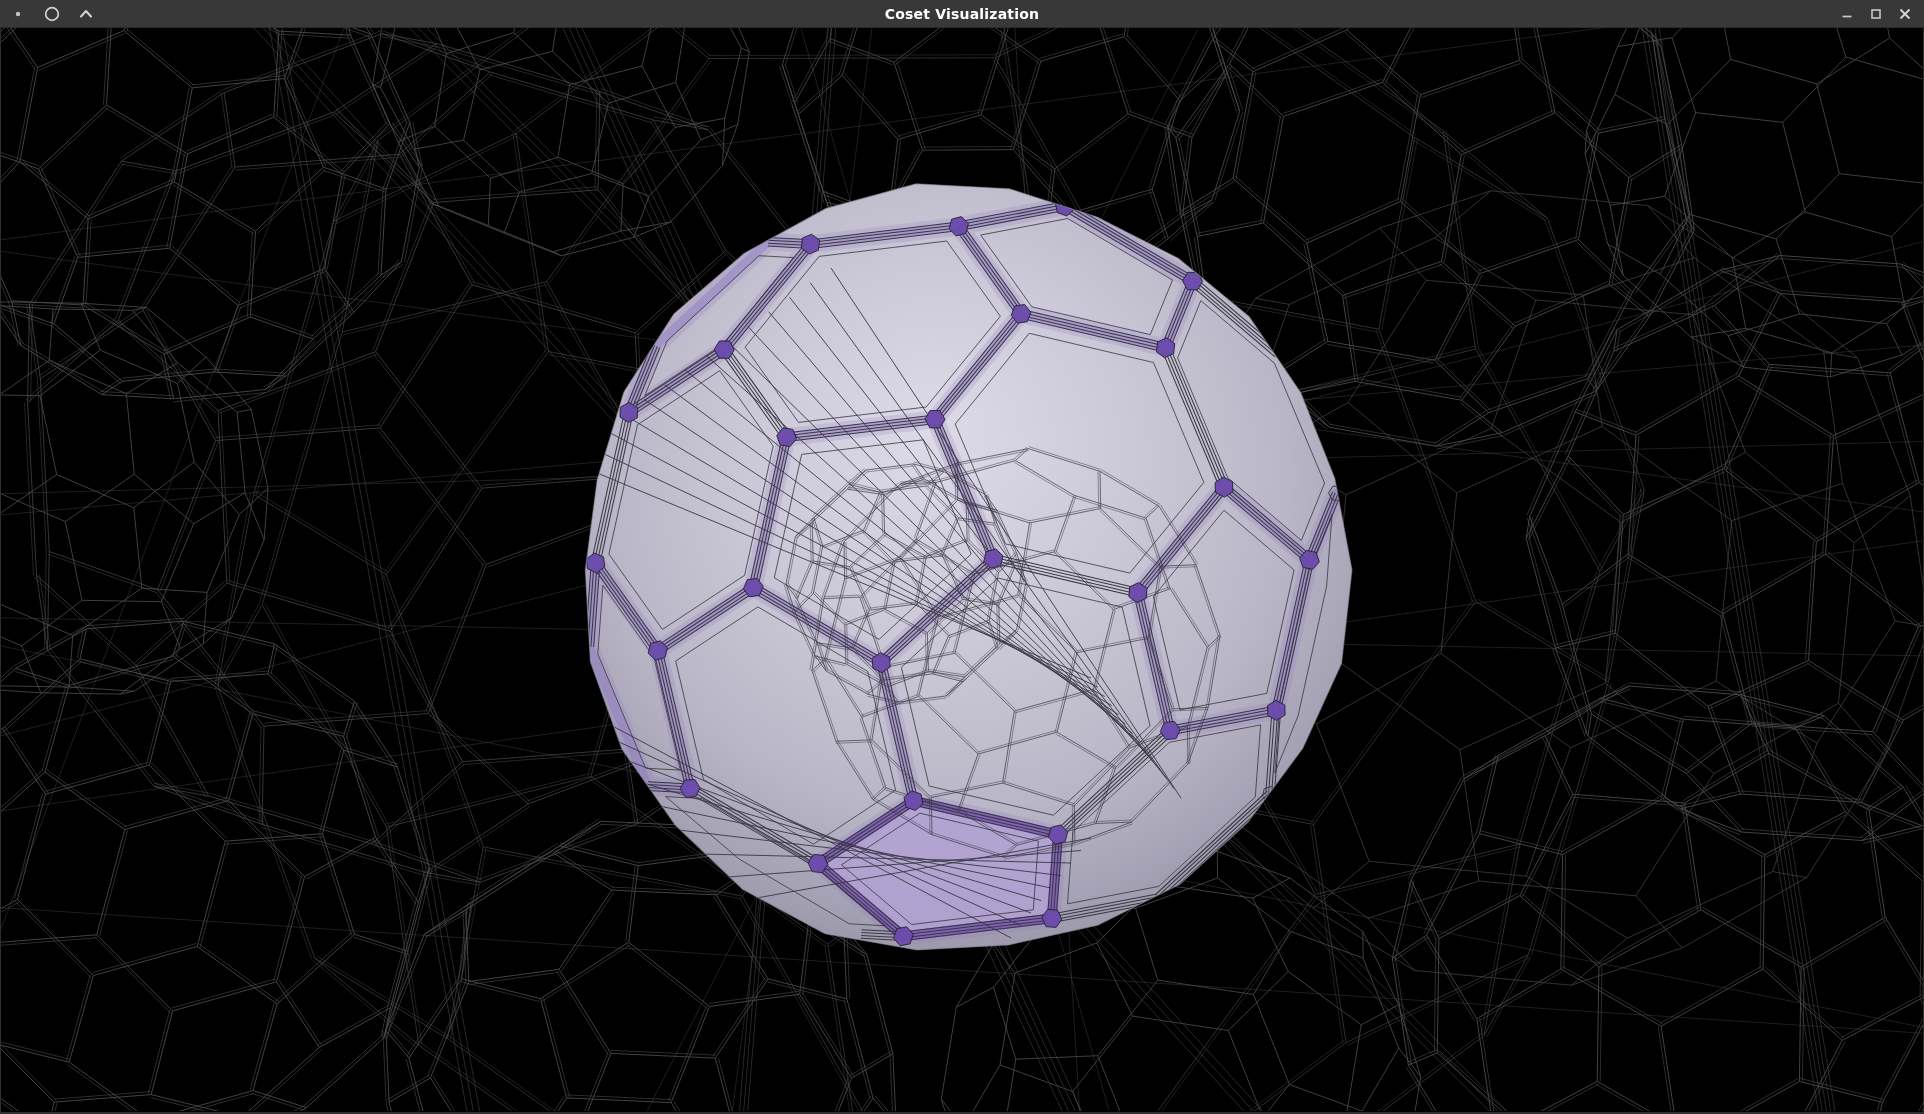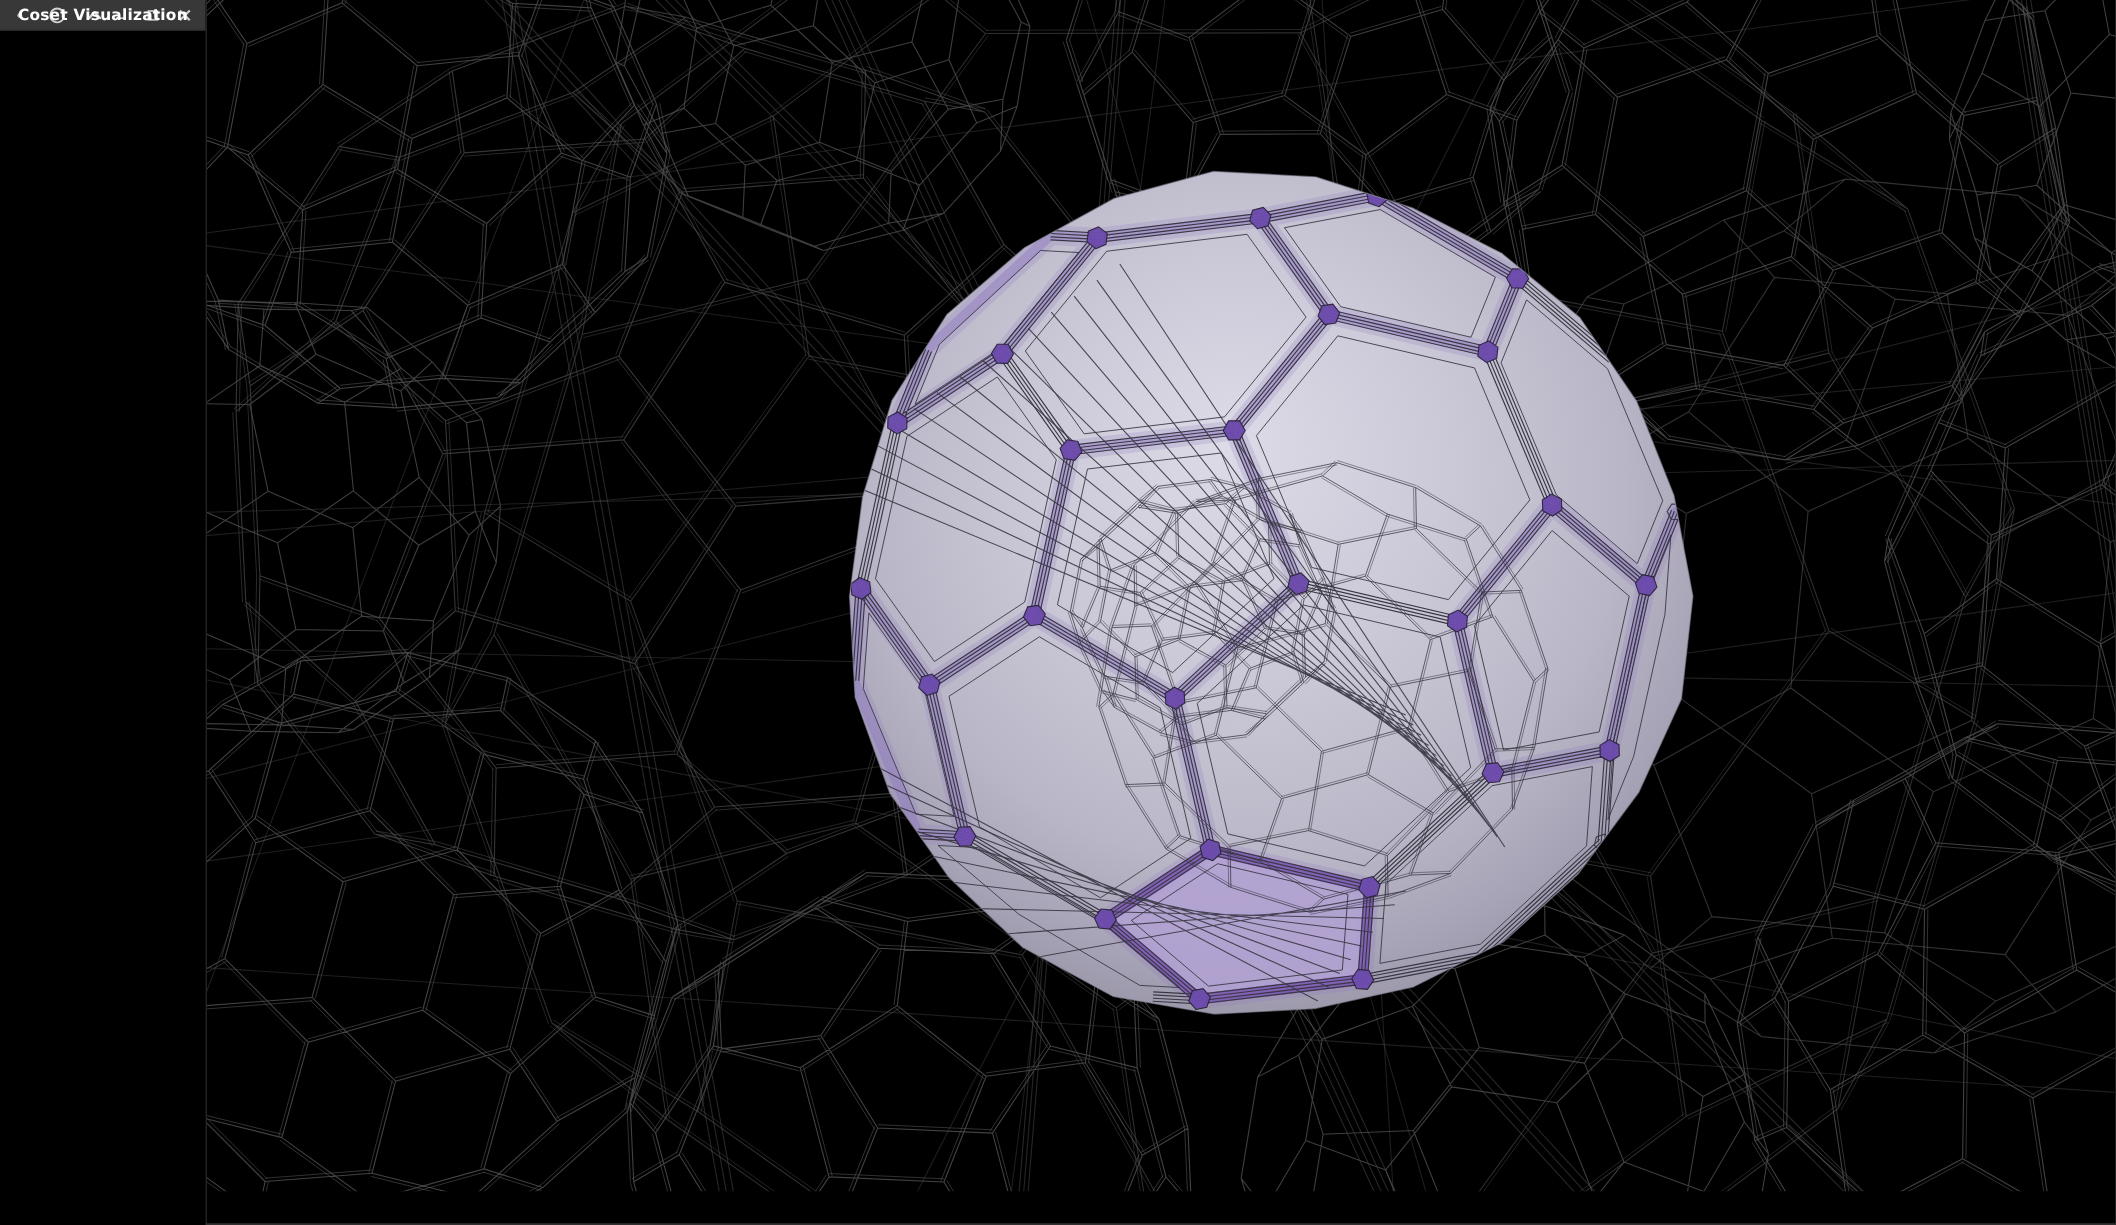--- a/index.html
+++ b/index.html
@@ -1,17 +1,17 @@
 <!DOCTYPE html>
 <html><head>
 <meta charset="utf-8">
 <style>
   html,body{margin:0;padding:0;background:#000;}
   body{width:1924px;height:1114px;overflow:hidden;font-family:"DejaVu Sans", sans-serif;}
-  .window{width:1924px;height:1114px;display:flex;box-sizing:border-box;}
+  .window{width:1924px;height:1114px;display:flex;flex-direction:column;box-sizing:border-box;}
   .titlebar{
     flex:0 0 28px;height:28px;background:#383838;position:relative;
     display:flex;align-items:center;justify-content:space-between;
     border-bottom:1px solid #2a2a2a;box-sizing:border-box;
   }
   .tb-left{display:flex;align-items:center;padding-left:6px;gap:10px;height:100%;}
   .tb-right{display:flex;align-items:center;padding-right:7px;gap:5px;height:100%;}
   .tb-btn{
     width:24px;height:24px;display:flex;align-items:center;justify-content:center;
     background:transparent;border:none;padding:0;cursor:default;

